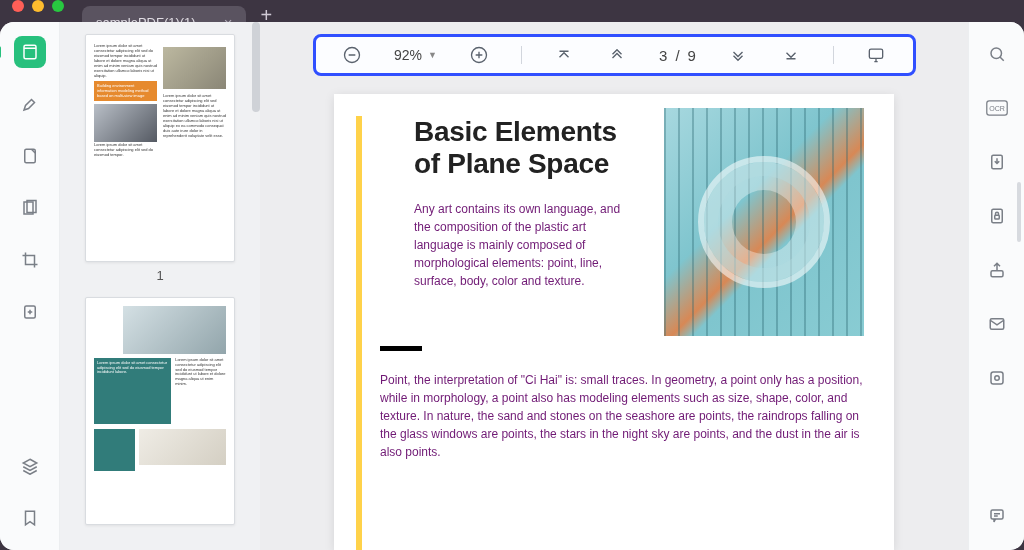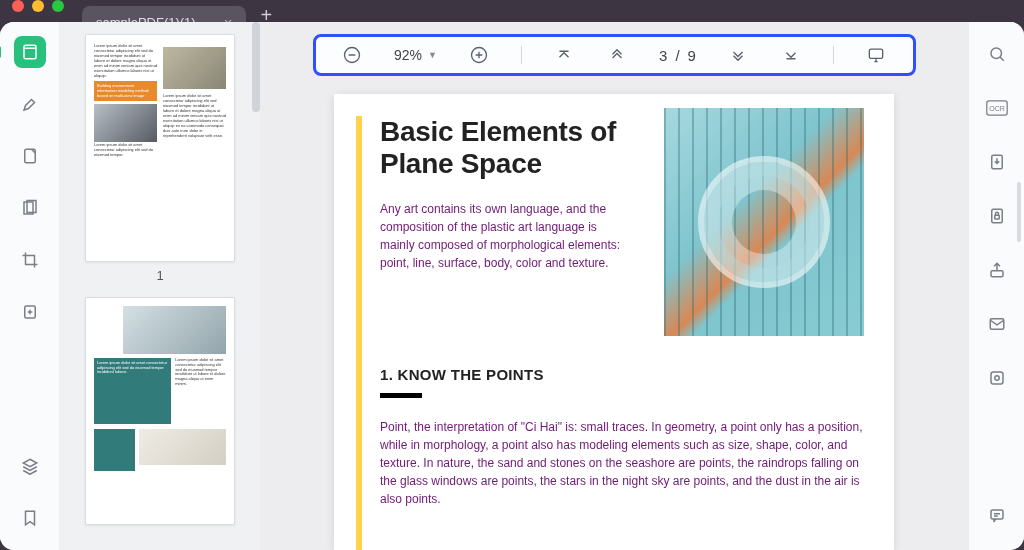--- a/index.html
+++ b/index.html
@@ -53,21 +53,21 @@
   .tb-sep { width: 1px; height: 18px; background: #d2d6dd; }
   .zoom-sel { display: flex; align-items: center; gap: 6px; color: #444; font-size: 14px; cursor: pointer; }
   .zoom-sel .caret { font-size: 9px; color: #888; }
   .pager { display: flex; align-items: center; gap: 8px; font-size: 15px; color: #444; }
   .pager .cur { }
   
   .page { margin-top: 18px; width: 560px; background: #fff; box-shadow: 0 2px 10px rgba(0,0,0,0.1); padding: 22px 30px 0 22px; flex: 1; display: flex; overflow: hidden; }
   .accent { width: 6px; background: #ffd24a; margin-right: 18px; }
   .page-content { flex: 1; color: #222; }
   .page-title { font-size: 28px; font-weight: 700; line-height: 1.15; letter-spacing: -0.3px; }
-  .page-row { display: flex; gap: 34px; }
+  .page-row { display: flex; gap: 34px; margin-left: 34px; }
   .page-row .txtcol { flex: 1; }
   .page-row .hero { width: 200px; height: 228px; background: linear-gradient(135deg,#a7d8df 0%, #7fc5ce 40%, #d88855 55%, #7fc5ce 60%, #89ccd3 100%); position: relative; overflow: hidden; margin-top: -8px; }
   .hero::before { content:""; position: absolute; inset: 0; background: repeating-linear-gradient(90deg, rgba(40,100,110,0.35) 0 2px, transparent 2px 14px); }
   .hero::after { content:""; position:absolute; left:50%; top:50%; width:120px; height:120px; border:6px solid rgba(255,255,255,0.55); border-radius:50%; transform:translate(-50%,-50%); box-shadow: inset 0 0 0 14px rgba(180,220,225,0.4), inset 0 0 0 28px rgba(255,255,255,0.35); }
   .para { font-size: 12px; line-height: 1.5; margin-top: 20px; color: #701a75; }
   .h2 { font-size: 15px; font-weight: 700; margin-top: 30px; letter-spacing: 0.3px; }
   .h2-rule { width: 42px; height: 5px; background: #000; margin-top: 10px; }
   
   .right-rail { width: 56px; background: #fafbfc; border-left: 1px solid #eceef0; display: flex; flex-direction: column; align-items: center; padding-top: 16px; gap: 22px; position: relative; }
   .right-rail .rail-icon { color: #7a7f87; }
@@ -239,21 +239,20 @@
     <div class="page">
       <div class="accent"></div>
       <div class="page-content">
         <div class="page-row">
           <div class="txtcol">
             <div class="page-title">Basic Elements of Plane Space</div>
             <div class="para">Any art contains its own language, and the composition of the plastic art language is mainly composed of morphological elements: point, line, surface, body, color and texture.</div>
           </div>
           <div class="hero"></div>
         </div>
-        <div class="h2">1. KNOW THE POINTS</div>
         <div class="h2-rule"></div>
         <div class="para">Point, the interpretation of "Ci Hai" is: small traces. In geometry, a point only has a position, while in morphology, a point also has modeling elements such as size, shape, color, and texture. In nature, the sand and stones on the seashore are points, the raindrops falling on the glass windows are points, the stars in the night sky are points, and the dust in the air is also points.</div>
 
       </div>
     </div>
   </div>
 
   <div class="right-rail">
     <div class="thin-scroll"></div>
     <div class="rail-icon">

